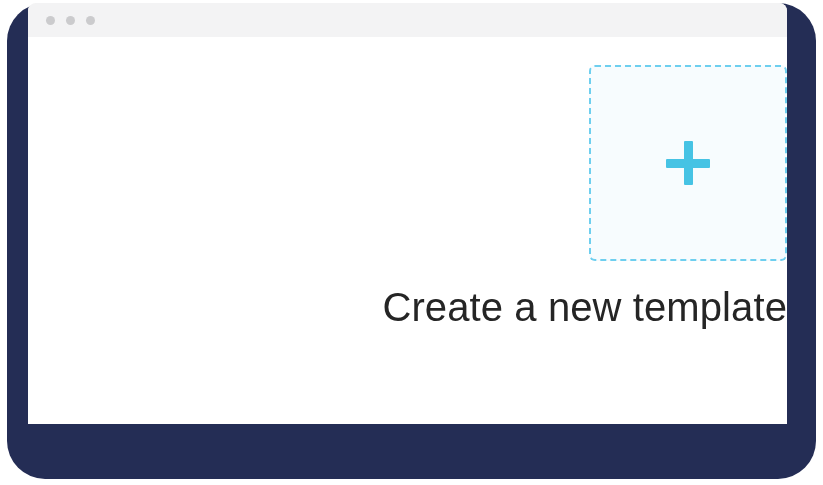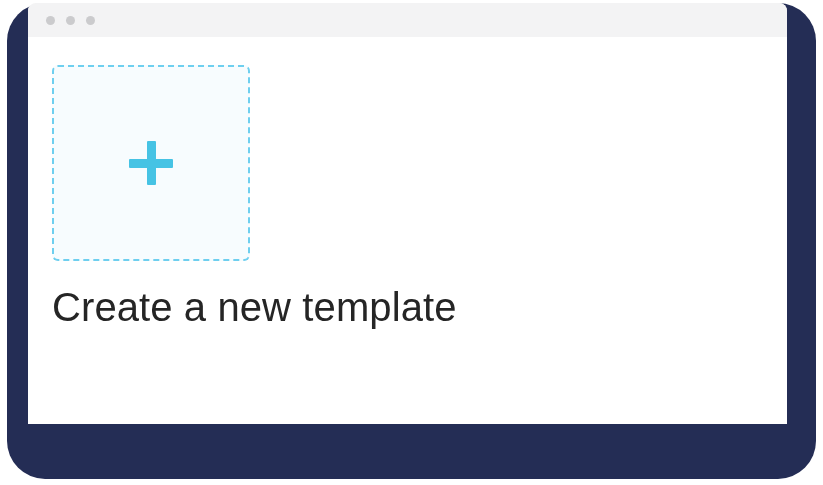--- a/index.html
+++ b/index.html
@@ -75,21 +75,21 @@
   }
 
   
   .empty-state {
     position: absolute;
     left: 0;
     right: 0;
     top: 0;
     display: flex;
     flex-direction: column;
-    align-items: flex-start;
+    align-items: flex-end;
     padding-left: 24px;
   }
 
   .dropzone {
     position: relative;
     margin-top: 28px;
     width: 198px;
     height: 196px;
     box-sizing: border-box;
     background: #F7FCFE;

